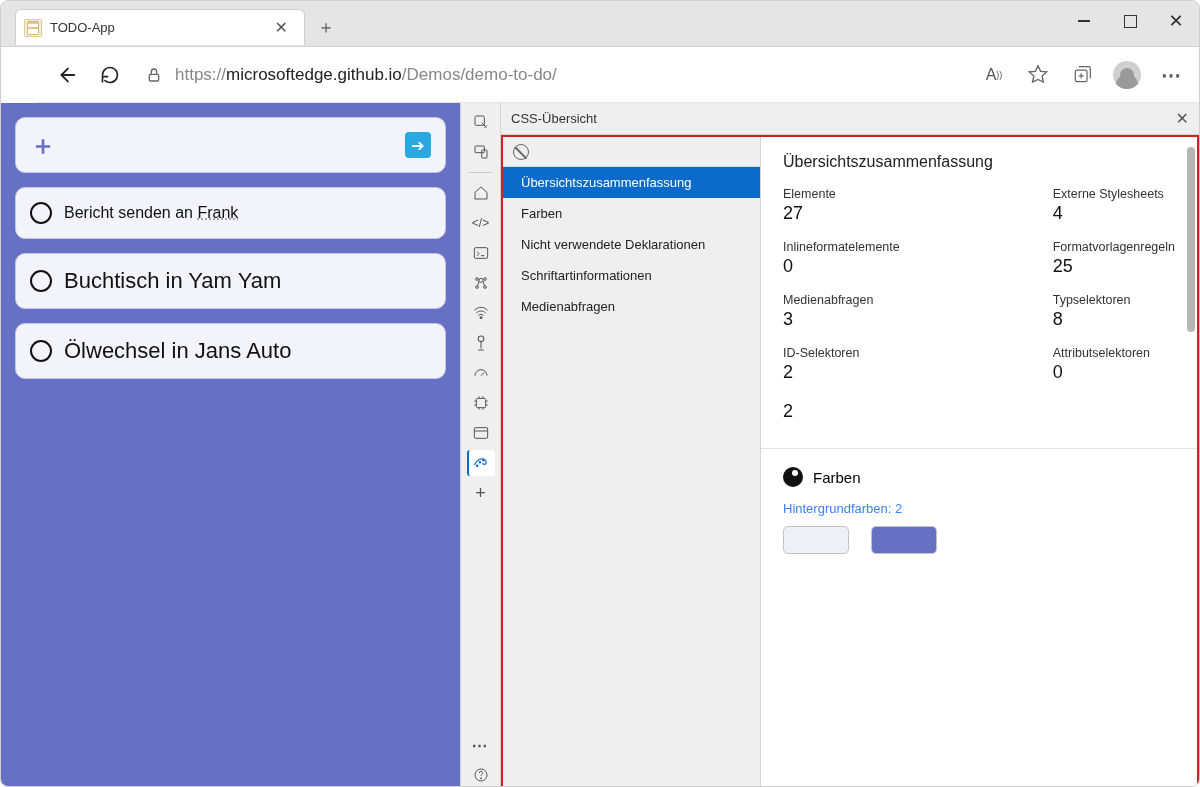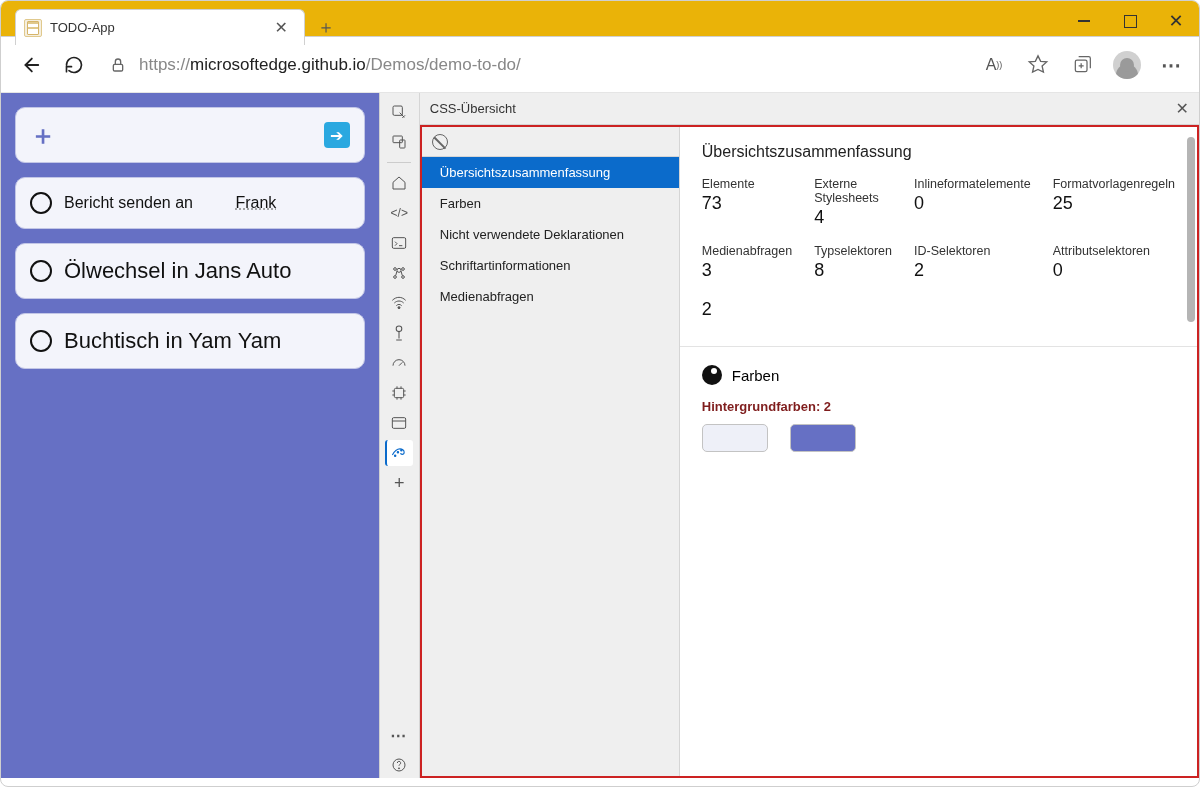--- a/index.html
+++ b/index.html
@@ -1,33 +1,33 @@
 <!DOCTYPE html>
 <html><head>
 <meta charset="utf-8">
 <style>
   * { box-sizing: border-box; margin: 0; padding: 0; font-family: "Segoe UI", Arial, sans-serif; }
   body { width: 1200px; height: 787px; background: #fff; overflow: hidden; border: 1px solid #cfcfcf; border-radius: 8px; }
 
   
-  .titlebar { height: 36px; background: #eab308; display: flex; align-items: flex-start; border-bottom: 1px solid #d0d0d0; }
+  .titlebar { height: 46px; background: #e5e5e5; display: flex; align-items: flex-start; border-bottom: 1px solid #d0d0d0; }
   .tab { display: flex; align-items: center; background: #fff; border-top-left-radius: 6px; border-top-right-radius: 6px; height: 36px; margin-top: 8px; margin-left: 14px; padding: 0 10px 0 8px; gap: 8px; border: 1px solid #d0d0d0; border-bottom: none; min-width: 290px; position: relative;}
   .tab .favicon { width: 18px; height: 18px; background:#f5efe0; border:1px solid #e0c98d; border-radius:2px; display:flex;align-items:center;justify-content:center;}
   .tab .favicon::after{content:""; width:10px;height:12px; background:#fff; border:1px solid #d6b56a; border-radius:1px; box-shadow: inset 0 2px 0 #e0c98d, inset 0 5px 0 #fff, inset 0 7px 0 #e0c98d;}
   .tab .title { font-size: 13px; color:#333; }
   .tab .close { margin-left:auto; font-size:16px; color:#555; padding:2px 6px; cursor:pointer; }
   .newtab { width:34px; height:34px; display:flex; align-items:center; justify-content:center; margin-top:9px; margin-left:4px; font-size:18px; color:#555; cursor:pointer; }
   .win-controls { margin-left:auto; display:flex; }
   .win-controls div { width:46px; height:40px; display:flex; align-items:center; justify-content:center; font-size:14px; cursor:pointer; color:#333;}
   .win-controls .min::after{content:""; width:12px; height:1.5px; background:#333;}
   .win-controls .max::after{content:""; width:11px; height:11px; border:1.5px solid #333;}
   .win-controls .clz{font-size:18px;}
 
   
-  .urlbar { height: 56px; background:#fff; display:flex; align-items:center; padding:0 14px; gap:14px; border-bottom:1px solid #e5e5e5;}
+  .urlbar { height: 56px; background:#fff; display:flex; align-items:center; padding:0 14px; gap:14px; border-bottom:1px solid #e5e5e5;margin-left:36px;}
   .nav-btn { width:30px;height:30px; display:flex; align-items:center; justify-content:center; cursor:pointer; color:#333; font-size:20px;}
   .addr { flex:1; display:flex; align-items:center; gap:12px; padding:0 6px;}
   .lock { width:18px;height:18px; display:flex;align-items:center;justify-content:center;}
   .url-text { font-size:17px; color:#222; }
   .url-text .dim { color:#888; }
   .right-icons { display:flex; gap:18px; align-items:center;}
   .ico { width:26px;height:26px; display:flex;align-items:center;justify-content:center; cursor:pointer; color:#555;}
   .avatar {width:28px;height:28px;border-radius:50%; background:#d0d0d0; display:flex;align-items:center;justify-content:center;}
   .avatar::after{content:""; width:14px;height:14px; border-radius:50%; background:#9a9a9a; box-shadow: 0 10px 0 4px #9a9a9a;}
   .avatar{overflow:hidden; position:relative;}
@@ -38,21 +38,21 @@
 
   
   .app-pane { width: 459px; background:#6670c4; padding: 14px; overflow:auto; }
   .card { background:#f3f4fb; border:1px solid #c2c6e6; border-radius:10px; padding:14px 14px; margin-bottom:14px; display:flex; align-items:center; gap:12px;}
   .card.add { justify-content:flex-start; height:56px; padding:0 14px;}
   .plus { color:#6670c4; font-size:26px; font-weight:bold;}
   .arrow-btn { margin-left:auto; width:26px;height:26px; background:#2aa8e0; border-radius:4px; display:flex;align-items:center;justify-content:center; color:#fff; font-size:16px;}
   .radio { width:22px;height:22px; border:2.5px solid #111; border-radius:50%; flex-shrink:0;}
   .item-text { font-size:22px; color:#111; }
   .item-text.sm { font-size:16px; }
-  .item-text .link { text-decoration: underline dotted; text-decoration-color:#888;margin-left:38px; }
+  .item-text .link { text-decoration: underline dotted; text-decoration-color:#888; }
 
   
   .devtools { flex:1; display:flex; background:#efefef; border-left:1px solid #d0d0d0; }
   .dt-rail { width:40px; background:#efefef; border-right:1px solid #d5d5d5; display:flex; flex-direction:column; align-items:center; padding-top:6px; gap:4px;}
   .rail-btn { width:28px;height:26px; display:flex;align-items:center;justify-content:center; color:#555; font-size:14px; cursor:pointer; border-radius:3px;}
   .rail-btn.active { background:#fff; border-left:2px solid #0b6bcb; }
   .rail-spacer{flex:1;}
 
   .dt-body { flex:1; display:flex; flex-direction:column; }
   .dt-titlebar { height:32px; background:#efefef; border-bottom:1px solid #d5d5d5; display:flex; align-items:center; padding:0 10px; font-size:13px; color:#333;}
@@ -64,29 +64,29 @@
   .dt-action { height:30px; display:flex; align-items:center; padding-left:10px; border-bottom:1px solid #d5d5d5;}
   .cancel-ico{ width:16px;height:16px; border:1.5px solid #666; border-radius:50%; position:relative;}
   .cancel-ico::after{content:"";position:absolute; width:16px; height:1.5px; background:#666; top:7px; left:-1px; transform:rotate(45deg);}
   .nav-list{ padding:0; }
   .nav-item{ padding:8px 18px; font-size:13px; color:#222; cursor:pointer;}
   .nav-item.sel{ background:#0b6bcb; color:#fff;}
 
   .dt-right { flex:1; background:#fff; overflow:auto; position:relative;}
   .scroll-ind{position:absolute; right:2px; top:10px; width:8px; height:185px; background:#b5b5b5; border-radius:4px;}
   .sec-title{ font-size:16px; padding:16px 22px 10px; color:#222;}
-  .stats{ display:grid; grid-template-columns:1fr 1fr 1fr 1fr; gap:16px 22px; padding:6px 22px 20px;}
+  .stats{ display:grid; grid-template-columns:1fr; gap:16px 22px; padding:6px 22px 20px;}
   .stat .label{ font-size:12.5px; color:#333;}
   .stat .val{ font-size:18px; color:#111; margin-top:2px;}
   .stat.full{ grid-column:1/3;}
   .divider{ height:1px; background:#e3e3e3; margin: 6px 0 0;}
   .colors-head{ display:flex; align-items:center; gap:10px; padding:18px 22px 6px; font-size:15px;}
   .pal{ width:20px;height:20px; background:#111; border-radius:50%; position:relative;}
   .pal::after{content:"";position:absolute; width:6px;height:6px; background:#fff; border-radius:50%; top:3px; left:9px;}
-  .color-sub{ font-size:13px; padding:8px 22px 10px; color:#7f1d1d;font-weight:bold;}
+  .color-sub{ font-size:13px; padding:8px 22px 10px; color:#3b82f6;}
   .swatches{ display:flex; gap:22px; padding:0 22px 18px;}
   .swatch{ width:66px;height:28px; border-radius:5px; border:1px solid #c3c3c3;}
 
   .dt-footer{ height:30px; background:#efefef; border-top:1px solid #d5d5d5; display:flex; align-items:center; padding:0 10px; font-size:12.5px; color:#333; gap:10px;}
   .dt-footer .chev{font-size:10px;}
   .dt-footer .rgt{margin-left:auto; display:flex; gap:12px;}
 
   
   svg { display:block; }
 </style>
@@ -157,25 +157,25 @@
     </div>
 
     <div class="card">
       <span class="radio"></span>
       <span class="item-text sm">
         <span>Bericht senden an </span><span class="link">Frank</span>
       </span>
     </div>
     <div class="card">
       <span class="radio"></span>
-      <span class="item-text">Ölwechsel in Jans Auto</span>
+      <span class="item-text">Buchtisch in Yam Yam</span>
     </div>
     <div class="card">
       <span class="radio"></span>
-      <span class="item-text">Buchtisch in Yam Yam</span>
+      <span class="item-text">Ölwechsel in Jans Auto</span>
     </div>
   </div>
 
   <div class="devtools">
     <div class="dt-rail">
       <div class="rail-btn">
           <svg width="16" height="16" viewBox="0 0 24 24" fill="none" stroke="#555" stroke-width="1.5">
             <rect x="3" y="3" width="14" height="14" rx="2"></rect>
             <path d="M13 13l7 7M17 21l4-4"></path>
           </svg>
@@ -281,21 +281,21 @@
               <div class="nav-item">Medienabfragen</div>
             </div>
           </div>
 
           <div class="dt-right">
             <div class="scroll-ind"></div>
             <div class="sec-title">Übersichtszusammenfassung</div>
             <div class="stats">
               <div class="stat">
                   <div class="label">Elemente</div>
-                  <div class="val">73</div>
+                  <div class="val">27</div>
                 </div>
               <div class="stat">
                   <div class="label">Externe Stylesheets</div>
                   <div class="val">4</div>
                 </div>
               <div class="stat">
                   <div class="label">Inlineformatelemente</div>
                   <div class="val">0</div>
                 </div>
               <div class="stat">

